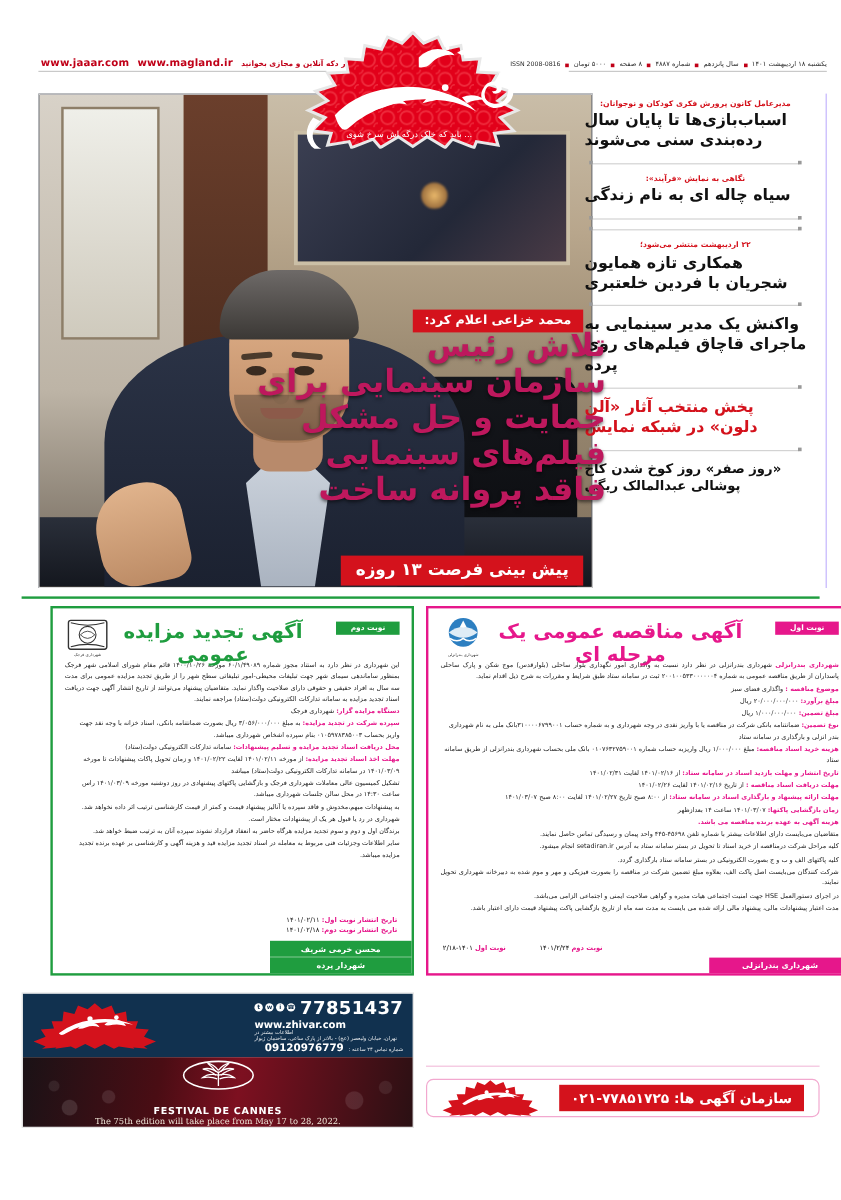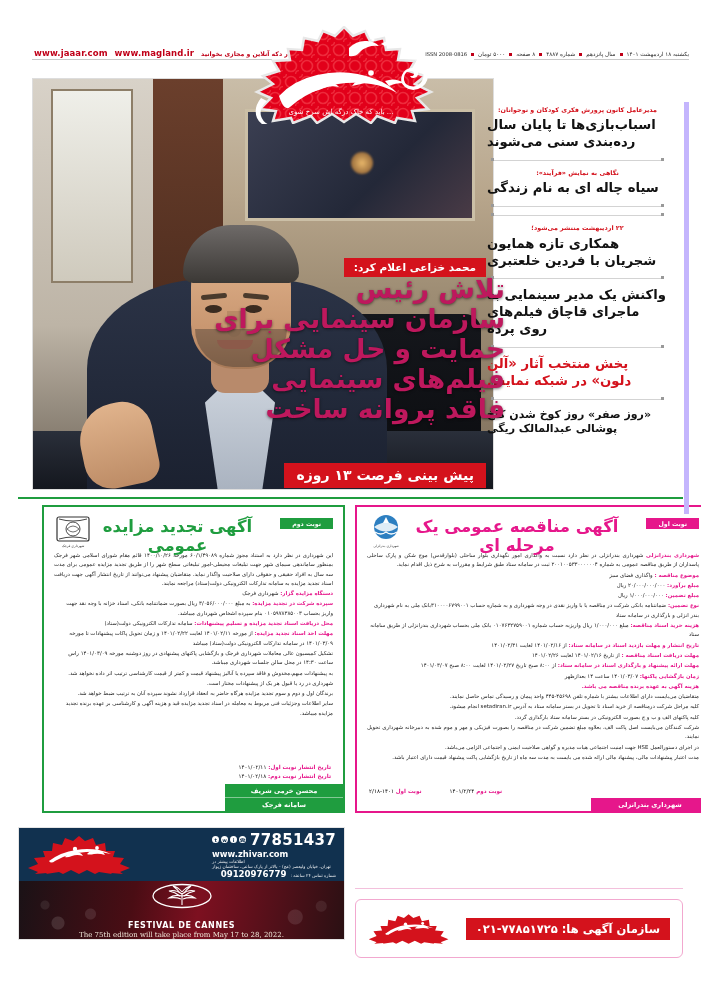--- a/index.html
+++ b/index.html
@@ -157,24 +157,23 @@
     position: absolute; top: 463px; right: 215px;
     background: #d4121c; color: #fff;
     font-size: 14px; font-weight: bold;
     padding: 4px 12px 5px; z-index: 21; white-space: nowrap;
   }
 
   
   .rightcol {
     position: absolute; top: 78px; right: 12px;
     width: 204px; height: 412px;
-    border-right: 5px solid #c4b5fd;
+    border-right: 1px solid #c4b5fd;
     padding-right: 14px;
     z-index: 6;
-    margin-top: 24px;
   }
   .ncell { padding: 4px 2px 5px; }
   .ncell .ov {
     color: #d4121c; font-size: 6.4px; font-weight: bold;
     text-align: center; margin-bottom: 3px; line-height: 1.3;
   }
   .ncell .ttl {
     color: #111; font-size: 13.2px; font-weight: bold;
     text-align: left; line-height: 1.28; letter-spacing:-.3px;
   }
@@ -288,21 +287,21 @@
       radial-gradient(circle at 22% 55%, rgba(255,255,255,.10) 0 5px, transparent 6px),
       radial-gradient(circle at 8% 40%, rgba(255,255,255,.08) 0 4px, transparent 5px),
       radial-gradient(circle at 85% 60%, rgba(255,255,255,.10) 0 7px, transparent 8px),
       radial-gradient(circle at 93% 42%, rgba(255,255,255,.08) 0 5px, transparent 6px);
   }
   .cannes-logo{ position:relative; z-index:2; width:62px;height:26px; }
   .cannes-t1{ position:relative; z-index:2; color:#fff; font-size:8px; font-weight:bold; letter-spacing:.6px; direction:ltr; margin-top:12px;}
   .cannes-t2{ position:relative; z-index:2; color:#efe6d8; font-size:7px; direction:ltr; font-family:"DejaVu Serif", serif; margin-top:1px;}
 
   .adbox2 {
-    position:absolute; top: 899px; left: 355px; width: 328px; height: 59px;
+    position:absolute; top: 899px; left: 355px; width: 328px; height: 32px;
     border:1px solid #f2a8cf; border-radius:6px;
     display:flex; align-items:center; justify-content:space-between; padding: 0 12px;
   }
   .adbox2-strip {
     background:#d4121c; color:#fff; font-size:11.5px; font-weight:bold;
     padding: 4px 10px; white-space:nowrap;
   }
   .adbox2-logo { width: 82px; height: 34px; }
 
   .pinkrule {
@@ -500,21 +499,21 @@
       <div class="nfoot">
         <div class="dates">
           <div><span class="k">تاریخ انتشار نوبت اول:</span>
                <span>۱۴۰۱/۰۲/۱۱</span></div>
           <div><span class="k">تاریخ انتشار نوبت دوم:</span>
                <span>۱۴۰۱/۰۲/۱۸</span></div>
         </div>
         <div class="footrow">
           <div class="signblock">
             <div>محسن خرمی شریف</div>
-            <div>سامانه فرجک</div>
+            <div>شهردار پرده</div>
           </div>
         </div>
       </div>
     </div>
 
     <div class="nbox right">
       <div class="nhead">
         <div class="nlogo">
           <svg width="34" height="38" viewBox="0 0 34 38">
             <circle cx="17" cy="15" r="12" fill="#2d7fc1"></circle>

